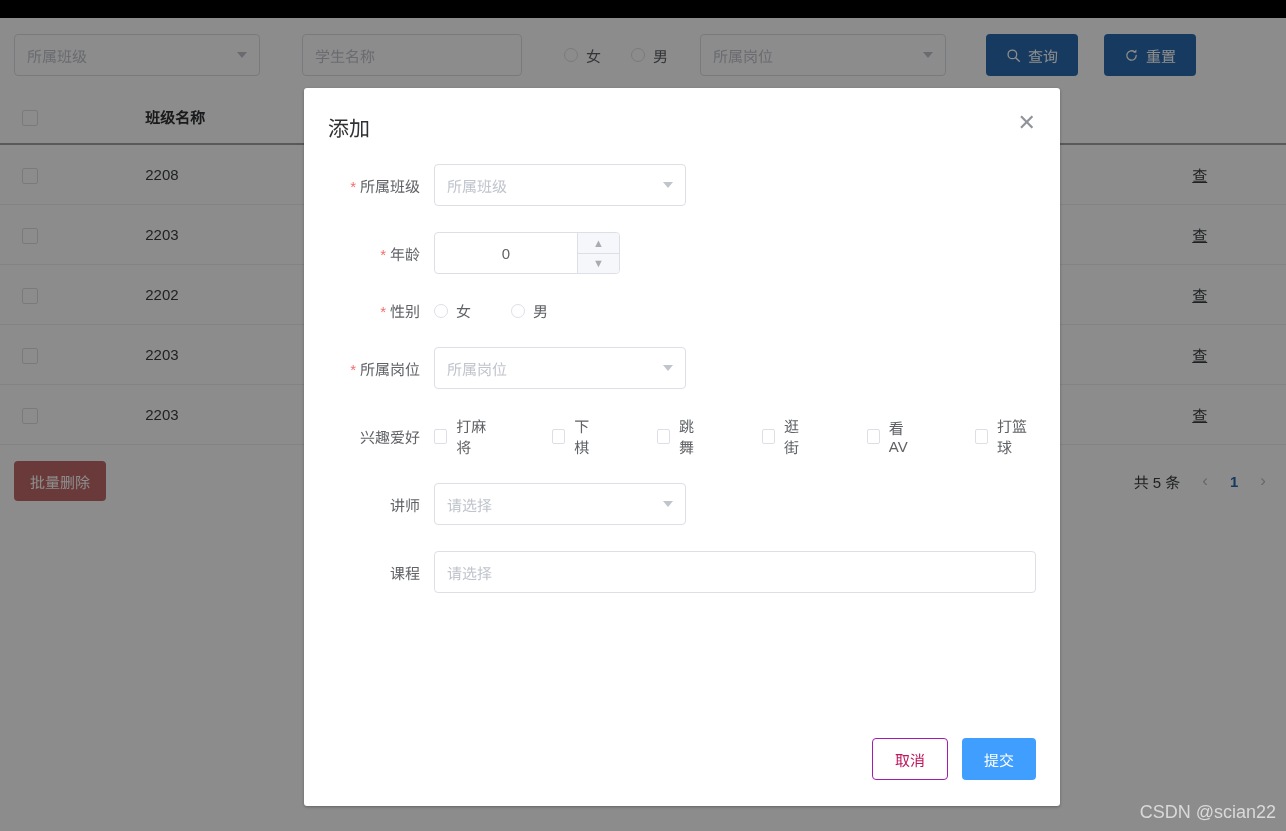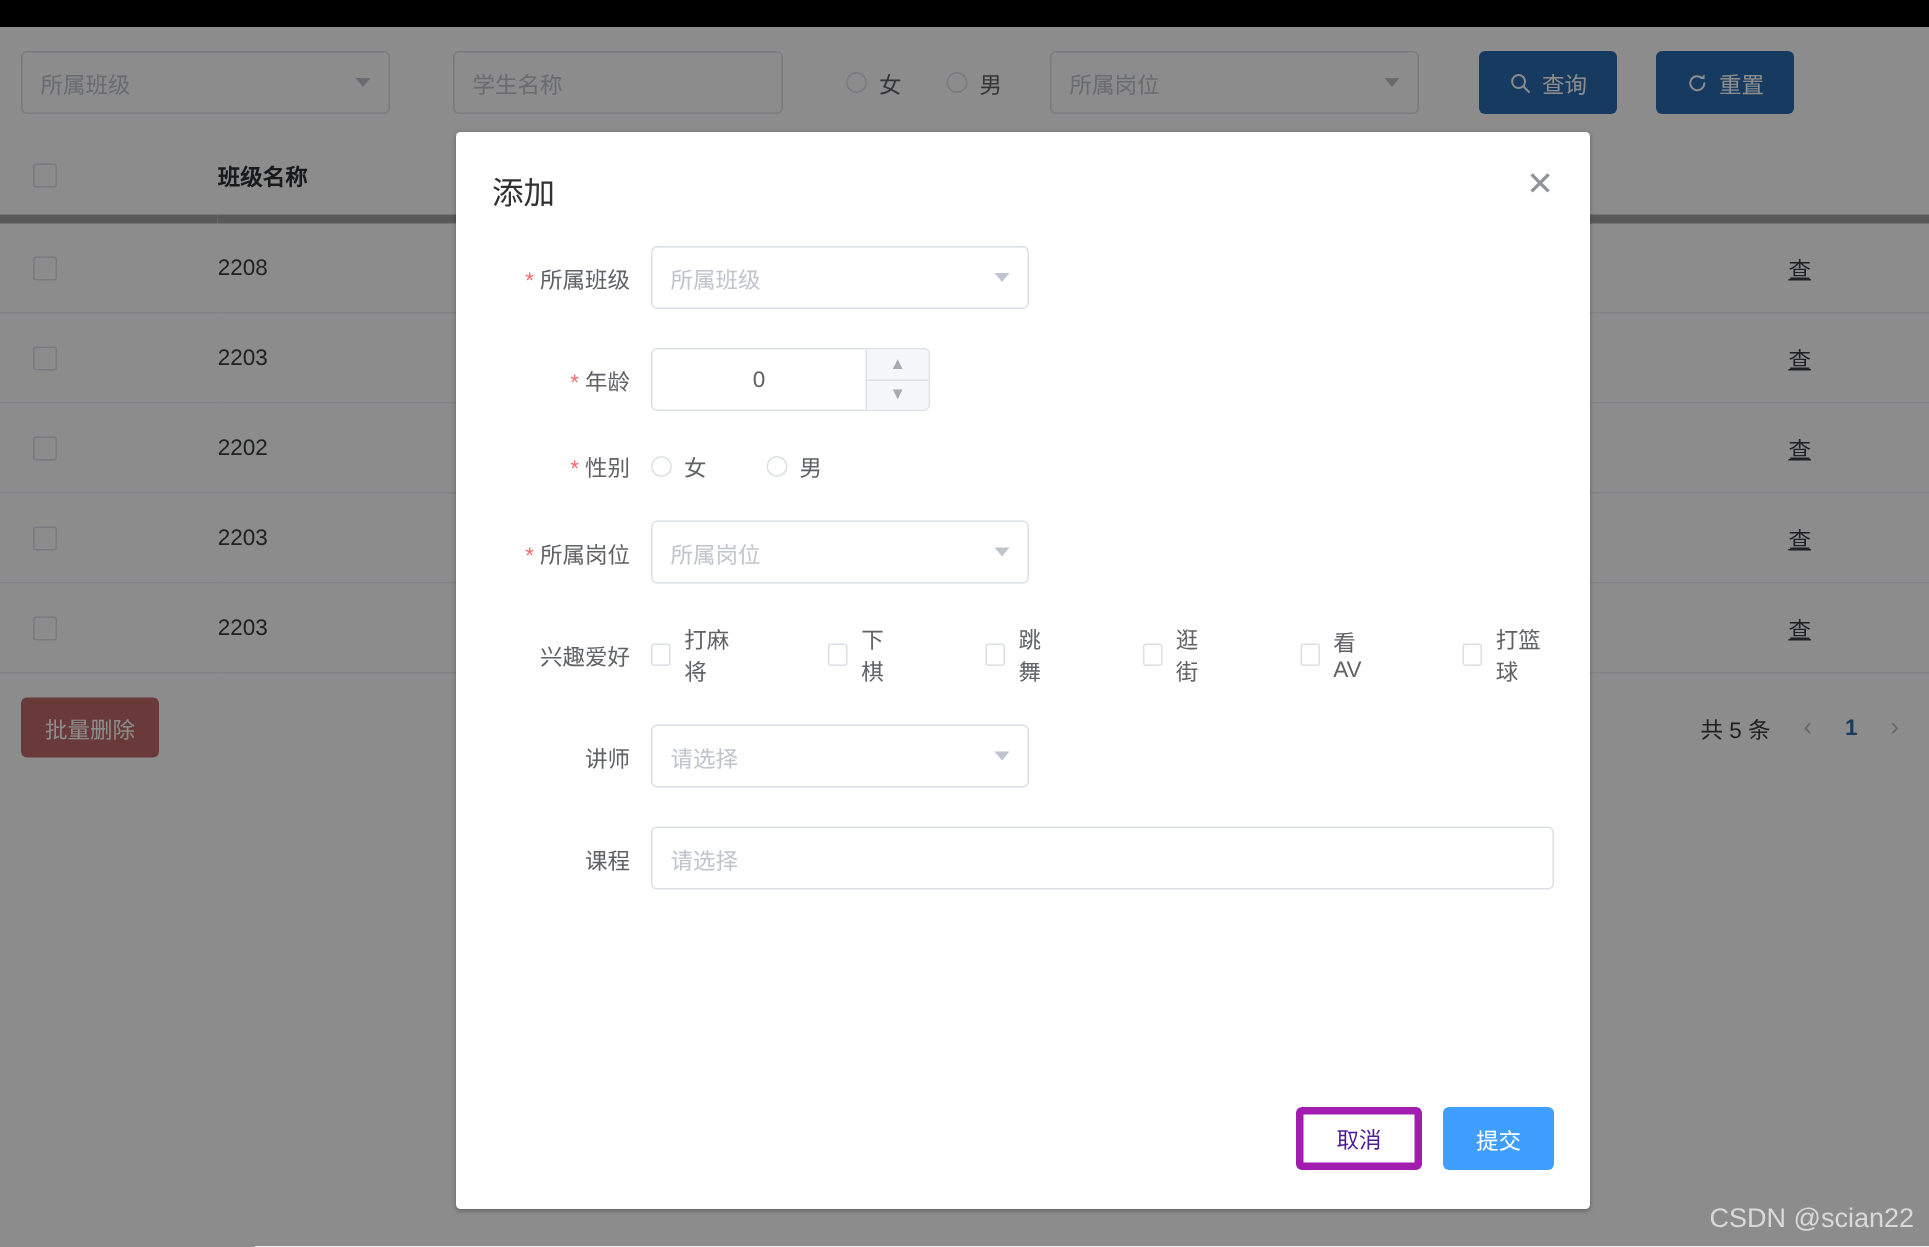--- a/index.html
+++ b/index.html
@@ -47,21 +47,21 @@
     border:none; border-radius:4px; font-size:15px; display:flex; align-items:center; gap:7px;
     font-family:inherit; cursor:pointer;
   }
   .btn-primary.reset { margin-left:26px; }
   .caret { width:0;height:0;border-left:5px solid transparent;border-right:5px solid transparent;border-top:6px solid #c0c4cc;}
 
   
   table.tbl { width:100%; border-collapse:collapse; table-layout:fixed; }
   table.tbl th {
     font-size:15px; color:#2f3133; font-weight:bold; text-align:left;
-    padding:16px 0; border-bottom:6px solid #a3a3a3; background:#fff;
+    padding:16px 0; border-bottom:2px solid #a3a3a3; background:#fff;
   }
   table.tbl td {
     font-size:15px; color:#3a3d40; padding:19px 0; border-bottom:1px solid #ebeef5;
   }
   .cb { width:16px;height:16px;border:1px solid #dcdfe6;border-radius:2px;display:inline-block;background:#fff;vertical-align:middle;}
   .col-cb { width:62px; padding-left:22px !important; }
   .col-class { width:105px; }
   .col-stu { width:112px; }
   .col-mid { width:110px; }
   .col-teach { width:120px; }
@@ -121,22 +121,22 @@
   .radios { display:flex; align-items:center; gap:40px; }
   .rlabel { font-size:15px; color:#606266; }
 
   .checks { display:flex; align-items:center; gap:13px; }
   .chk { display:flex; align-items:center; gap:9px; font-size:15px; color:#606266; margin-right:44px; }
   .chk:last-child { margin-right:0; }
   .cbox { width:15px;height:15px;border:1px solid #dcdfe6;border-radius:2px;background:#fff;display:inline-block; }
 
   .dlg-foot { padding:0 24px 26px 24px; display:flex; justify-content:flex-end; gap:14px; }
   .btn-cancel {
-    height:42px; padding:0 22px; background:#fff; color:#4c1d95; border:5px solid #a21caf;
-    border-radius:4px; font-size:15px; font-family:Liberation Mono, monospace; cursor:pointer;
+    height:42px; padding:0 22px; background:#fff; color:#be185d; border:1px solid #a21caf;
+    border-radius:4px; font-size:15px; font-family:Liberation Sans, sans-serif; cursor:pointer;
   }
   .btn-submit {
     height:42px; padding:0 22px; background:#409eff; color:#fff; border:none;
     border-radius:4px; font-size:15px; font-family:inherit; cursor:pointer;
   }
 
   .watermark {
     position:absolute; right:10px; bottom:8px; font-size:18px; color:#d9d9d9;
   }
 </style>

